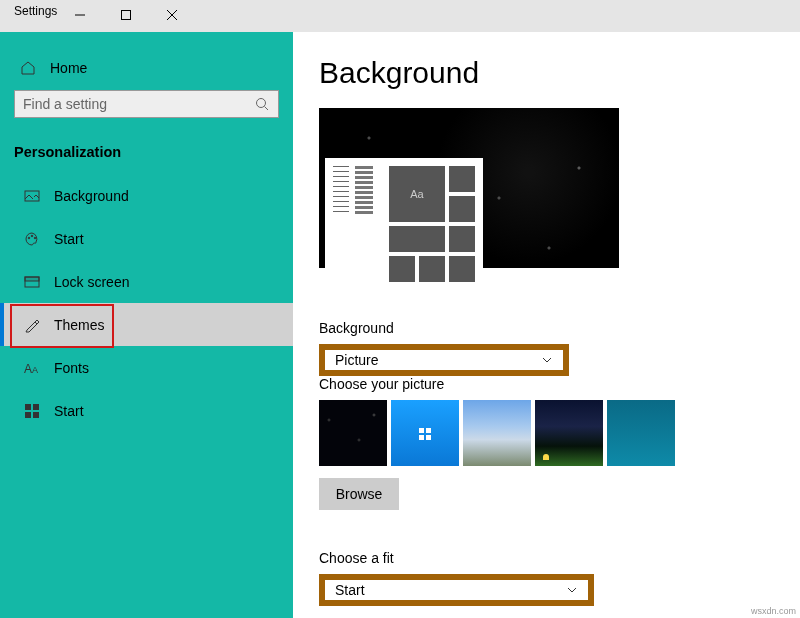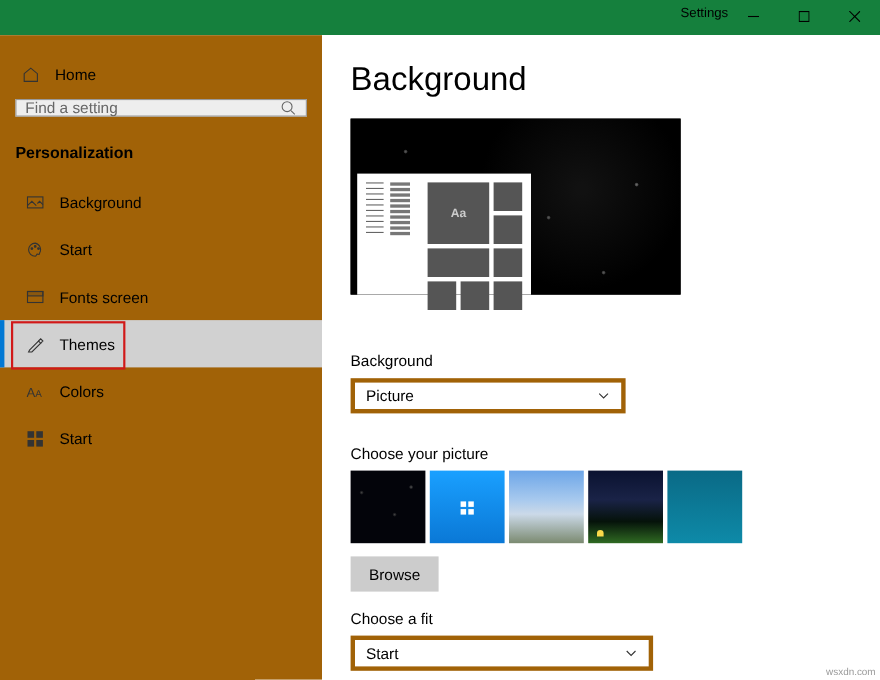--- a/index.html
+++ b/index.html
@@ -1,28 +1,28 @@
 <!DOCTYPE html>
 <html><head>
 <meta charset="utf-8">
 <style>
   * { box-sizing: border-box; margin: 0; padding: 0; font-family: "Segoe UI", Arial, sans-serif; }
   body { background: #fff; width: 800px; height: 618px; overflow: hidden; font-size: 14px; color: #000; }
   .window { display: flex; flex-direction: column; height: 100%; }
-  .titlebar { display: flex; align-items: flex-start; justify-content: flex-end; height: 32px; background: #15803d; }
+  .titlebar { display: flex; align-items: flex-start; justify-content: flex-start; height: 32px; background: #e5e5e5; }
   .titlebar .left { display:flex; align-items:center; padding: 4px 0 0 14px; font-size: 12px; }
   .titlebar .right { display:flex; }
   .win-btn { width: 46px; height: 30px; display:flex; align-items:center; justify-content:center; }
   .win-btn svg { width: 10px; height: 10px; stroke:#000; stroke-width:1; fill:none; }
   .body { flex:1; display:flex; min-height:0; }
-  .sidebar { width: 293px; background:#a16207; display:flex; flex-direction:column; padding-top: 16px; }
+  .sidebar { width: 293px; background:#14b8a6; display:flex; flex-direction:column; padding-top: 16px; }
   .home-row { display:flex; align-items:center; padding: 8px 14px 8px 20px; height: 40px; }
   .home-row .icon { width:16px; margin-right: 14px; display:flex; }
   .search-wrap { padding: 2px 14px 10px 14px; }
-  .search { width: 100%; height: 16px; border: 1px solid #999; background:#eee; display:flex; align-items:center; padding: 0 8px; }
+  .search { width: 100%; height: 28px; border: 1px solid #999; background:#eee; display:flex; align-items:center; padding: 0 8px; }
   .search input { flex:1; border:none; background:transparent; outline:none; font-size: 14px; color:#666; }
   .search input::placeholder { color:#666; }
   .search .sicon { width:16px; height:16px; display:flex; align-items:center; justify-content:center; }
   .section-title { font-weight:700; font-size: 14.5px; padding: 16px 14px 14px 14px; }
   .nav-item { display:flex; align-items:center; height: 43px; padding-left: 20px; border-left: 4px solid transparent; }
   .nav-item .icon { width:16px; height:16px; margin-right: 14px; display:flex; align-items:center; justify-content:center; }
   .nav-item.active { background:#d1d1d1; border-left-color:#0078d4; }
   .nav-item.highlight-box { position:relative; }
   .nav-item.highlight-box::after { content:""; position:absolute; left:6px; top:1px; width:100px; height:40px; border:2px solid #d11919; pointer-events:none; }
   .content { flex:1; background:#fff; padding: 24px 20px 0 26px; overflow:auto; }
@@ -37,47 +37,47 @@
     radial-gradient(1px 1px at 90px 120px,#444,transparent 2px),
     radial-gradient(1px 1px at 230px 140px,#555,transparent 2px),
     radial-gradient(1px 1px at 20px 70px,#555,transparent 2px); }
   .prev-window { position:absolute; left:6px; top:50px; width:158px; height:110px; background:#fff; }
   .prev-textlines { position:absolute; left:14px; top:58px; width:16px; }
   .prev-textlines div { height:1px; background:#666; margin-bottom:4px; }
   .prev-menu { position:absolute; left:36px; top:58px; width:18px; }
   .prev-menu div { height:3px; background:#777; margin-bottom:2px; }
   .prev-start { position:absolute; left:70px; top:58px; width:90px; height:102px; }
   .prev-start .tiles { display:grid; grid-template-columns: 26px 26px 26px; grid-auto-rows:26px; gap:4px; }
-  .prev-start .tiles .t { background:#555;font-weight:bold; }
+  .prev-start .tiles .t { background:#555; }
   .prev-start .tiles .big { grid-column: span 2; grid-row: span 2; display:flex; align-items:center; justify-content:center; color:#ccc; font-size:11px; }
   .prev-start .tiles .wide { grid-column: span 2; }
   
   .field-label { font-size:14px; margin-bottom: 8px; }
-  .dropdown { width:250px; height:32px; border:4px solid #a16207; display:flex; align-items:center; padding: 0 10px; margin-bottom: 28px; }
+  .dropdown { width:250px; height:32px; border:6px solid #a16207; display:flex; align-items:center; padding: 0 10px; }
   .dropdown span { flex:1; }
   .chev { width:12px; height:12px; }
   
   .thumbs { display:flex; gap:4px; margin-bottom: 12px; }
   .thumb { width:68px; height:66px; }
   .t0 { background:#03040a; background-image:
     radial-gradient(1px 1px at 10px 20px,#444,transparent 2px),
     radial-gradient(1px 1px at 40px 40px,#444,transparent 2px),
     radial-gradient(1px 1px at 55px 15px,#555,transparent 2px); }
   .t1 { background: linear-gradient(#1aa0ff,#0a78d6); position:relative; }
   .t1::after { content:""; position:absolute; left:28px; top:28px; width:12px; height:12px;
     background:
       linear-gradient(#fff,#fff) 0 0/5px 5px no-repeat,
       linear-gradient(#fff,#fff) 7px 0/5px 5px no-repeat,
       linear-gradient(#fff,#fff) 0 7px/5px 5px no-repeat,
       linear-gradient(#fff,#fff) 7px 7px/5px 5px no-repeat; }
   .t2 { background: linear-gradient(#6da6e8 0%,#a7c9ee 40%,#cbd9e8 60%,#7b8a70 100%); }
   .t3 { background: linear-gradient(#0a1230 0%,#1a2347 40%,#05120a 70%,#2f6a22 100%); position:relative; }
   .t3::after { content:""; position:absolute; left:8px; bottom:6px; width:6px; height:6px; background:#fbd94a; border-radius:50% 50% 0 0; }
   .t4 { background: linear-gradient(#0a6a86 0%,#0e8aa8 100%); }
-  .browse-btn { width:80px; height:32px; background:#ccc; border:none; text-align:center; font-size:14px; margin-bottom: 16px; cursor:pointer; }
+  .browse-btn { width:80px; height:32px; background:#ccc; border:none; text-align:center; font-size:14px; margin-bottom: 40px; cursor:pointer; }
   .footer-note { position:fixed; right:4px; bottom:2px; font-size:9px; color:#999; }
 </style>
 </head>
 <body>
 
 <div class="window">
   <div class="titlebar">
     <div class="left">
       <span>Settings</span>
     </div>
@@ -146,39 +146,39 @@
           </span>
         <span>Start</span>
       </div>
       <div class="nav-item">
         <span class="icon">
             <svg width="16" height="16" viewBox="0 0 16 16" fill="none" stroke="#333" stroke-width="1">
               <rect x="1" y="3" width="14" height="10"></rect>
               <rect x="1" y="3" width="14" height="4" fill="#333" fill-opacity="0.2"></rect>
             </svg>
           </span>
-        <span>Fonts screen</span>
+        <span>Lock screen</span>
       </div>
       <div class="nav-item active highlight-box">
         <span class="icon">
             <svg width="16" height="16" viewBox="0 0 16 16" fill="none" stroke="#333" stroke-width="1">
               <path d="M3 13 L11 5 L13 7 L5 15 L2 15 Z"></path>
               <path d="M11 5 L13 3 L15 5 L13 7"></path>
             </svg>
           </span>
         <span>Themes</span>
       </div>
       <div class="nav-item">
         <span class="icon">
             <svg width="16" height="14" viewBox="0 0 16 14">
               <text x="0" y="12" font-size="12" fill="#333" font-family="Segoe UI">A</text>
               <text x="8" y="12" font-size="9" fill="#333" font-family="Segoe UI">A</text>
             </svg>
           </span>
-        <span>Colors</span>
+        <span>Fonts</span>
       </div>
       <div class="nav-item">
         <span class="icon">
             <svg width="16" height="16" viewBox="0 0 16 16" fill="#333">
               <rect x="1" y="1" width="6" height="6"></rect>
               <rect x="9" y="1" width="6" height="6"></rect>
               <rect x="1" y="9" width="6" height="6"></rect>
               <rect x="9" y="9" width="6" height="6"></rect>
             </svg>
           </span>

